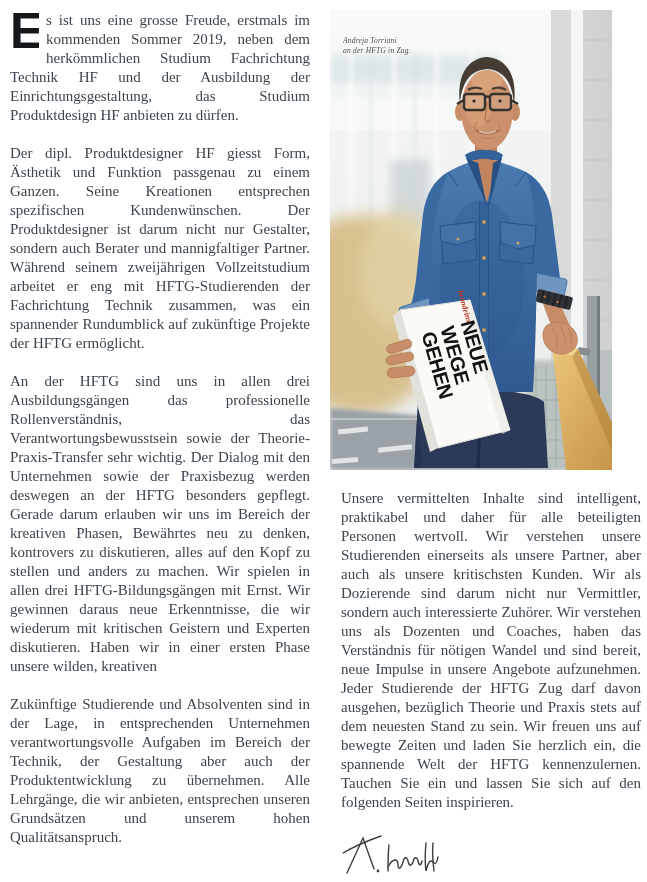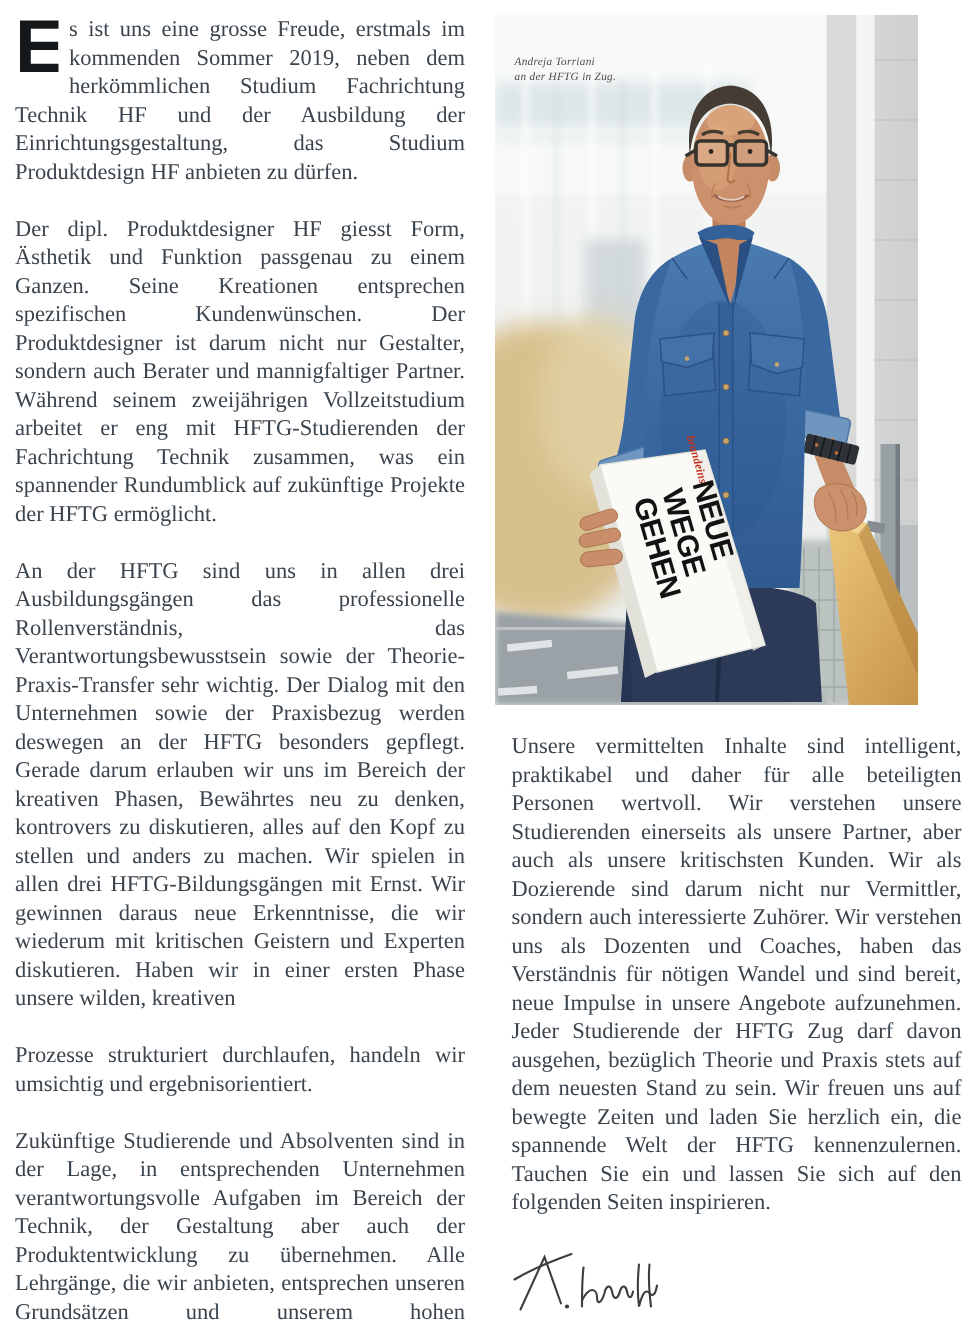--- a/index.html
+++ b/index.html
@@ -33,21 +33,20 @@
 </style>
 </head>
 <body>
 
 <div id="page">
 
   <div class="col-left bodytext">
     <p class="para"><span class="dropcap">E</span><span>s ist uns eine grosse Freude, erstmals im kommenden Sommer 2019, neben dem herkömmlichen Studium Fachrichtung Technik HF und der Ausbildung der Einrichtungsgestaltung, das Studium Produktdesign HF anbieten zu dürfen.</span></p>
     <p class="para">Der dipl. Produktdesigner HF giesst Form, Ästhetik und Funktion passgenau zu einem Ganzen. Seine Kreationen entsprechen spezifischen Kundenwünschen. Der Produktdesigner ist darum nicht nur Gestalter, sondern auch Berater und mannigfaltiger Partner. Während seinem zweijährigen Vollzeitstudium arbeitet er eng mit HFTG-Studierenden der Fachrichtung Technik zusammen, was ein spannender Rundumblick auf zukünftige Projekte der HFTG ermöglicht.</p>
     <p class="para">An der HFTG sind uns in allen drei Ausbildungsgängen das professionelle Rollenverständnis, das Verantwortungsbewusstsein sowie der Theorie-Praxis-Transfer sehr wichtig. Der Dialog mit den Unternehmen sowie der Praxisbezug werden deswegen an der HFTG besonders gepflegt. Gerade darum erlauben wir uns im Bereich der kreativen Phasen, Bewährtes neu zu denken, kontrovers zu diskutieren, alles auf den Kopf zu stellen und anders zu machen. Wir spielen in allen drei HFTG-Bildungsgängen mit Ernst. Wir gewinnen daraus neue Erkenntnisse, die wir wiederum mit kritischen Geistern und Experten diskutieren. Haben wir in einer ersten Phase unsere wilden, kreativen</p>
-    <p class="para">Prozesse strukturiert durchlaufen, handeln wir umsichtig und ergebnisorientiert.</p>
     <p class="para">Zukünftige Studierende und Absolventen sind in der Lage, in entsprechenden Unternehmen verantwortungsvolle Aufgaben im Bereich der Technik, der Gestaltung aber auch der Produktentwicklung zu übernehmen. Alle Lehrgänge, die wir anbieten, entsprechen unseren Grundsätzen und unserem hohen Qualitätsanspruch.</p>
   </div>
 
   <div class="photo">
     <svg width="317" height="460" viewBox="0 0 317 460" xmlns="http://www.w3.org/2000/svg">
       <defs>
         <linearGradient id="bgGrad" x1="0" y1="0" x2="0" y2="1">
           <stop offset="0" stop-color="#f5f7f6"></stop>
             <stop offset="1" stop-color="#e9eceb"></stop>
         </linearGradient>

